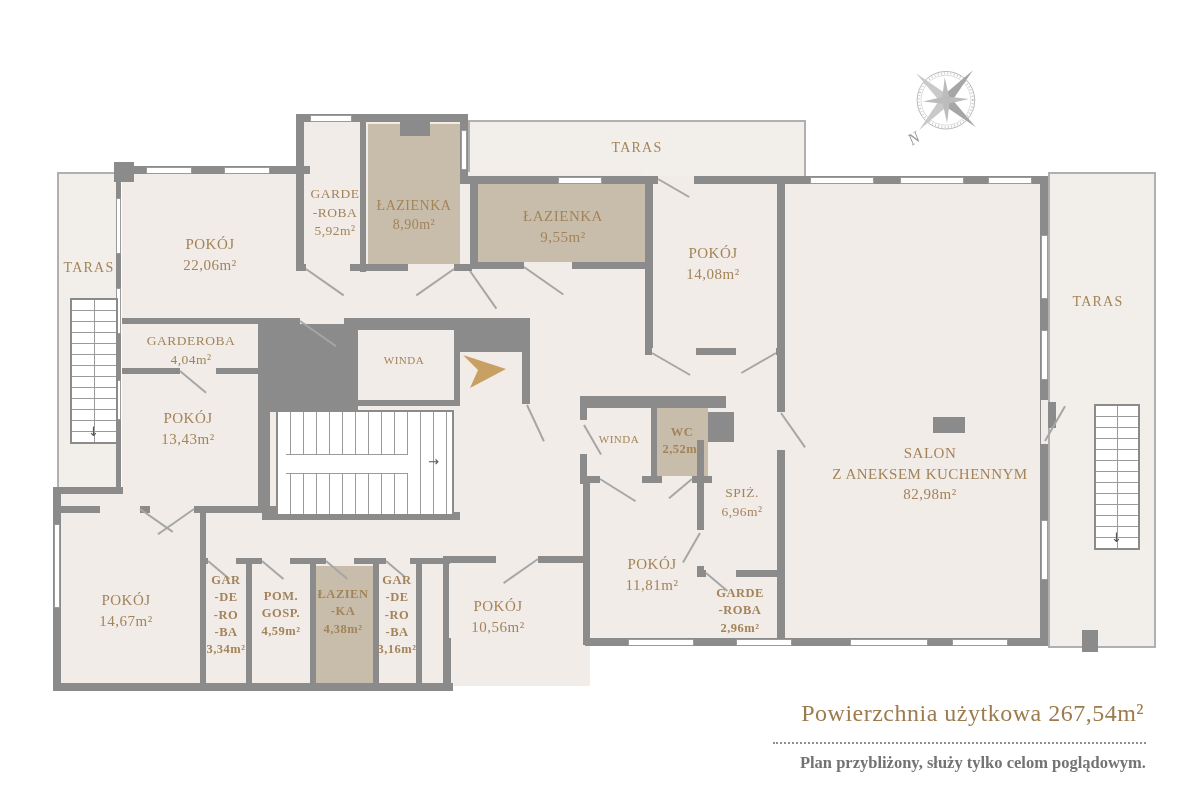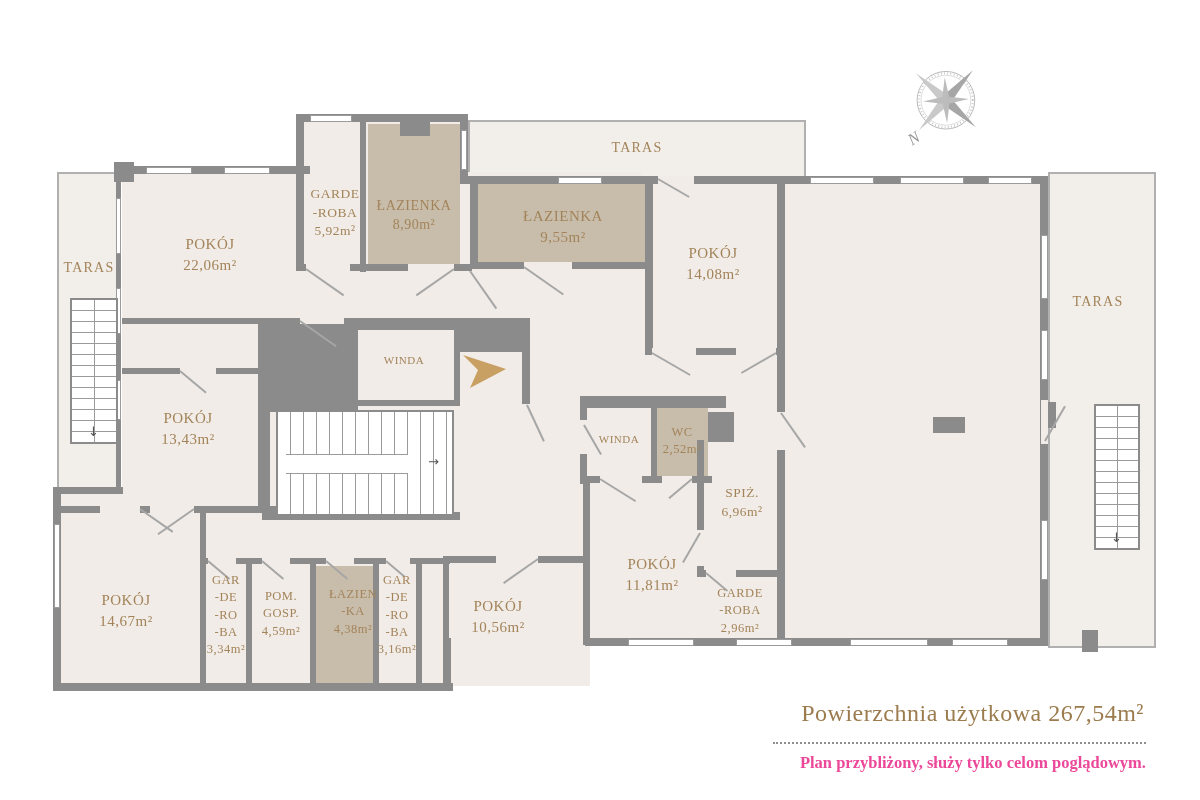--- a/index.html
+++ b/index.html
@@ -13,32 +13,32 @@
   .door{position:absolute;height:2px;background:#a6a6a6;transform-origin:0 50%;}
   .beige{position:absolute;background:#c8bdab;}
   .stairs{position:absolute;background:#fff;border:2px solid #8b8b8b;box-sizing:border-box;}
   .treadsH{background-image:repeating-linear-gradient(to bottom,transparent 0,transparent 10px,#9b9b9b 10px,#9b9b9b 11px);}
   .treadsV{background-image:repeating-linear-gradient(to right,transparent 0,transparent 12px,#9b9b9b 12px,#9b9b9b 13px);}
   .rail{position:absolute;background:#9b9b9b;}
   .landing{position:absolute;background:#fff;border-top:1px solid #9b9b9b;border-bottom:1px solid #9b9b9b;}
   .arrow{position:absolute;color:#555;font-size:13px;font-family:"DejaVu Sans",sans-serif;}
   .label{position:absolute;color:#a3845a;text-align:center;line-height:1.38;letter-spacing:.5px;font-size:15px;}
   .label .rn,.label .ra{display:block;white-space:pre-line;}
-  .fs14{font-size:14px;} .fs135{font-size:13.5px;} .fs13{font-size:11px;} .fs125{font-size:12.5px;}
+  .fs14{font-size:14px;} .fs135{font-size:13.5px;} .fs13{font-size:11px;} .fs125{font-size:12.5px;font-weight:bold;}
   .taras-label{letter-spacing:1.2px;font-size:14px;text-align:center;}
   #logo{position:absolute;left:300px;top:374px;width:600px;text-align:center;
         font-family:"Liberation Sans","DejaVu Sans",sans-serif;font-weight:300;
         font-size:40px;letter-spacing:.235em;color:#0d0d0d;white-space:nowrap;}
   #chevron{position:absolute;left:462px;top:354px;}
   #compass{position:absolute;left:896px;top:56px;}
   #footer-total{position:absolute;right:56px;top:700px;width:560px;text-align:right;
         color:#9c7c4e;font-size:24px;letter-spacing:.5px;}
   #footer-sep{position:absolute;left:773px;top:742px;width:373px;border-top:2px dotted #8f8f8f;}
   #footer-note{position:absolute;right:54px;top:753px;width:560px;text-align:right;
-        color:#ec4899;font-size:16.5px;font-weight:700;}
+        color:#737373;font-size:16.5px;font-weight:700;}
 </style>
 </head>
 <body>
 
 <div id="canvas">
 
   <div class="terrace" style="left:57px;top:172px;width:64px;height:318px"></div>
   <div class="terrace" style="left:468px;top:120px;width:338px;height:58px"></div>
   <div class="terrace" style="left:1048px;top:172px;width:108px;height:476px"></div>
 
@@ -220,55 +220,64 @@
       <span class="rn">ŁAZIENKA</span>
       <span class="ra">9,55m²</span>
     </div>
   <div class="label" style="left:653px;top:243px;width:120px">
       <span class="rn">POKÓJ</span>
       <span class="ra">14,08m²</span>
     </div>
   <div class="label taras-label" style="left:1058px;top:292px;width:80px">
       <span class="rn">TARAS</span>
     </div>
+  <div class="label fs135" style="left:128px;top:332px;width:126px">
+      <span class="rn">GARDEROBA</span>
+      <span class="ra">4,04m²</span>
+    </div>
   <div class="label fs13" style="left:356px;top:353px;width:96px">
       <span class="rn">WINDA</span>
     </div>
   <div class="label" style="left:126px;top:408px;width:124px">
       <span class="rn">POKÓJ</span>
       <span class="ra">13,43m²</span>
     </div>
   <div class="label fs13" style="left:588px;top:432px;width:62px">
       <span class="rn">WINDA</span>
     </div>
   <div class="label fs125" style="left:655px;top:424px;width:54px">
       <span class="rn">WC</span>
       <span class="ra">2,52m²</span>
     </div>
   <div class="label fs135" style="left:704px;top:484px;width:76px">
       <span class="rn">SPIŻ.</span>
       <span class="ra">6,96m²</span>
+    </div>
+  <div class="label" style="left:815px;top:443px;width:230px">
+      <span class="rn">SALON
+Z ANEKSEM KUCHENNYM</span>
+      <span class="ra">82,98m²</span>
     </div>
   <div class="label" style="left:63px;top:590px;width:126px">
       <span class="rn">POKÓJ</span>
       <span class="ra">14,67m²</span>
     </div>
   <div class="label fs125" style="left:204px;top:572px;width:44px">
       <span class="rn">GAR
 -DE
 -RO
 -BA</span>
       <span class="ra">3,34m²</span>
     </div>
   <div class="label fs125" style="left:250px;top:588px;width:62px">
       <span class="rn">POM.
 GOSP.</span>
       <span class="ra">4,59m²</span>
     </div>
-  <div class="label fs125" style="left:323px;top:586px;width:60px">
+  <div class="label fs125" style="left:313px;top:586px;width:60px">
       <span class="rn">ŁAZIEN
 -KA</span>
       <span class="ra">4,38m²</span>
     </div>
   <div class="label fs125" style="left:375px;top:572px;width:44px">
       <span class="rn">GAR
 -DE
 -RO
 -BA</span>
       <span class="ra">3,16m²</span>

